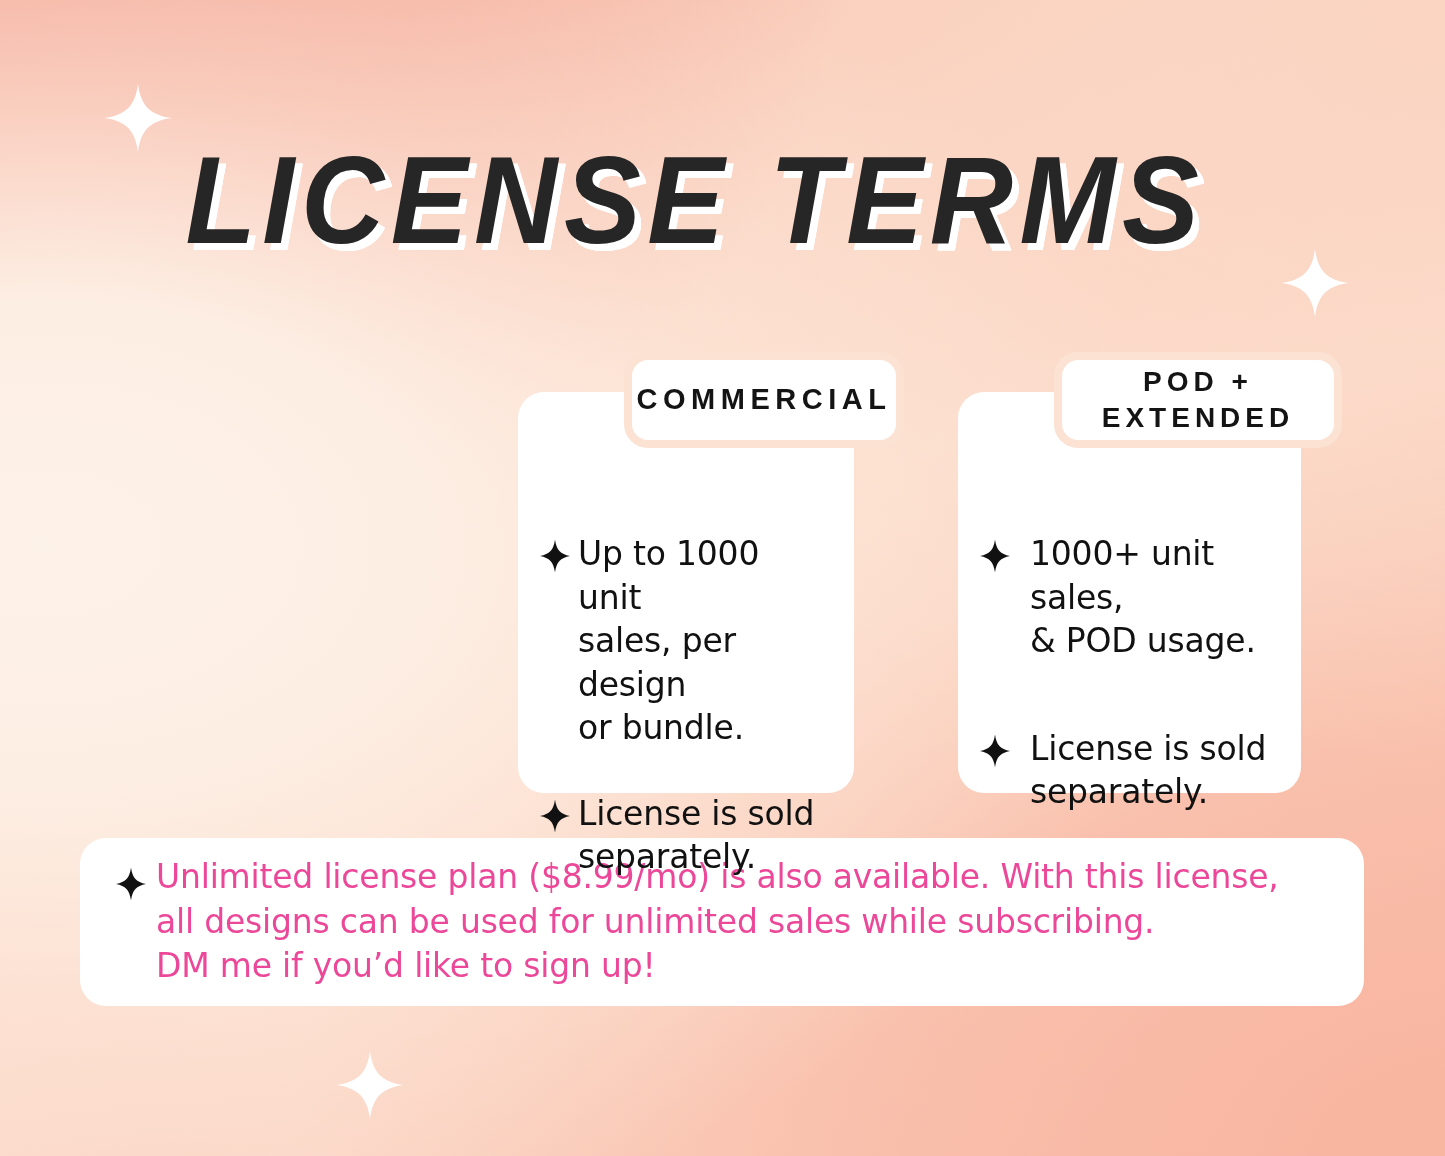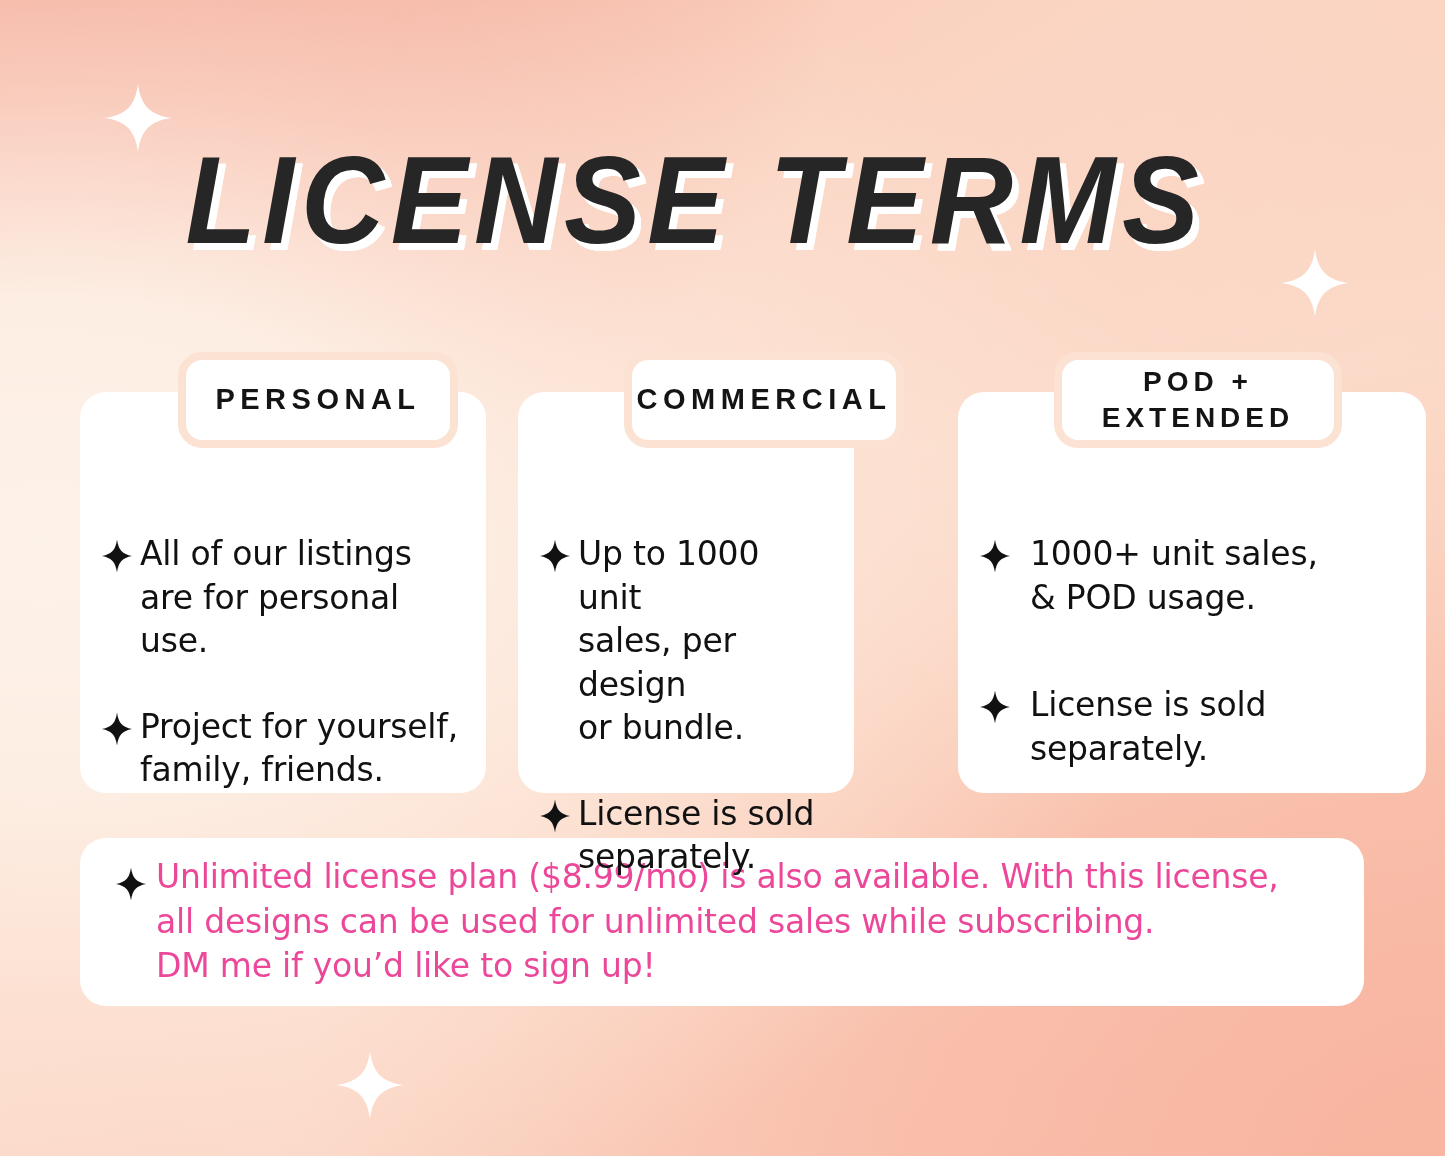--- a/index.html
+++ b/index.html
@@ -72,21 +72,21 @@
   }
   .card {
     position: absolute;
     top: 40px;
     height: 401px;
     background: #ffffff;
     border-radius: 26px;
   }
   .card.c1 { left: 0px;   width: 406px; }
   .card.c2 { left: 438px; width: 336px; }
-  .card.c3 { left: 878px; width: 468px; }
+  .card.c3 { left: 878px; width: 343px; }
 
   .card-tab {
     position: absolute;
     top: 0px;
     height: 96px;
     background: #ffffff;
     border: 8px solid #fbe2d3;
     border-radius: 24px;
     box-sizing: border-box;
     display: flex;
@@ -205,43 +205,20 @@
       <path d="M50 0 C54 32 68 46 100 50 C68 54 54 68 50 100 C46 68 32 54 0 50 C32 46 46 32 50 0 Z" fill="#ffffff"></path>
     </svg>
   </span>
 
   <div class="title-wrap">
     <h1 class="title">LICENSE TERMS</h1>
   </div>
 
   <div class="cards">
 
-    <div class="card c1">
-      <div class="card-body">
-        <div class="bullet-row">
-          <span class="bullet-star">
-            <svg viewBox="0 0 100 110" aria-hidden="true">
-              <path d="M50 0 C55 36 68 48 100 55 C68 62 55 74 50 110 C45 74 32 62 0 55 C32 48 45 36 50 0 Z" fill="#111111"></path>
-            </svg>
-          </span>
-          <span class="bullet-text">All of our listings
-are for personal
-use.</span>
-        </div>
-        <div class="bullet-row">
-          <span class="bullet-star">
-            <svg viewBox="0 0 100 110" aria-hidden="true">
-              <path d="M50 0 C55 36 68 48 100 55 C68 62 55 74 50 110 C45 74 32 62 0 55 C32 48 45 36 50 0 Z" fill="#111111"></path>
-            </svg>
-          </span>
-          <span class="bullet-text">Project for yourself,
-family, friends.</span>
-        </div>
-      </div>
-    </div>
 
     <div class="card c2">
       <div class="card-body">
         <div class="bullet-row">
           <span class="bullet-star">
             <svg viewBox="0 0 100 110" aria-hidden="true">
               <path d="M50 0 C55 36 68 48 100 55 C68 62 55 74 50 110 C45 74 32 62 0 55 C32 48 45 36 50 0 Z" fill="#111111"></path>
             </svg>
           </span>
           <span class="bullet-text">Up to 1000 unit
@@ -276,23 +253,20 @@
             <svg viewBox="0 0 100 110" aria-hidden="true">
               <path d="M50 0 C55 36 68 48 100 55 C68 62 55 74 50 110 C45 74 32 62 0 55 C32 48 45 36 50 0 Z" fill="#111111"></path>
             </svg>
           </span>
           <span class="bullet-text">License is sold
 separately.</span>
         </div>
       </div>
     </div>
 
-    <div class="card-tab t1">
-      <span class="card-tab-label">PERSONAL</span>
-    </div>
     <div class="card-tab t2">
       <span class="card-tab-label">COMMERCIAL</span>
     </div>
     <div class="card-tab t3">
       <span class="card-tab-label">POD +
 EXTENDED</span>
     </div>
 
   </div>
 

